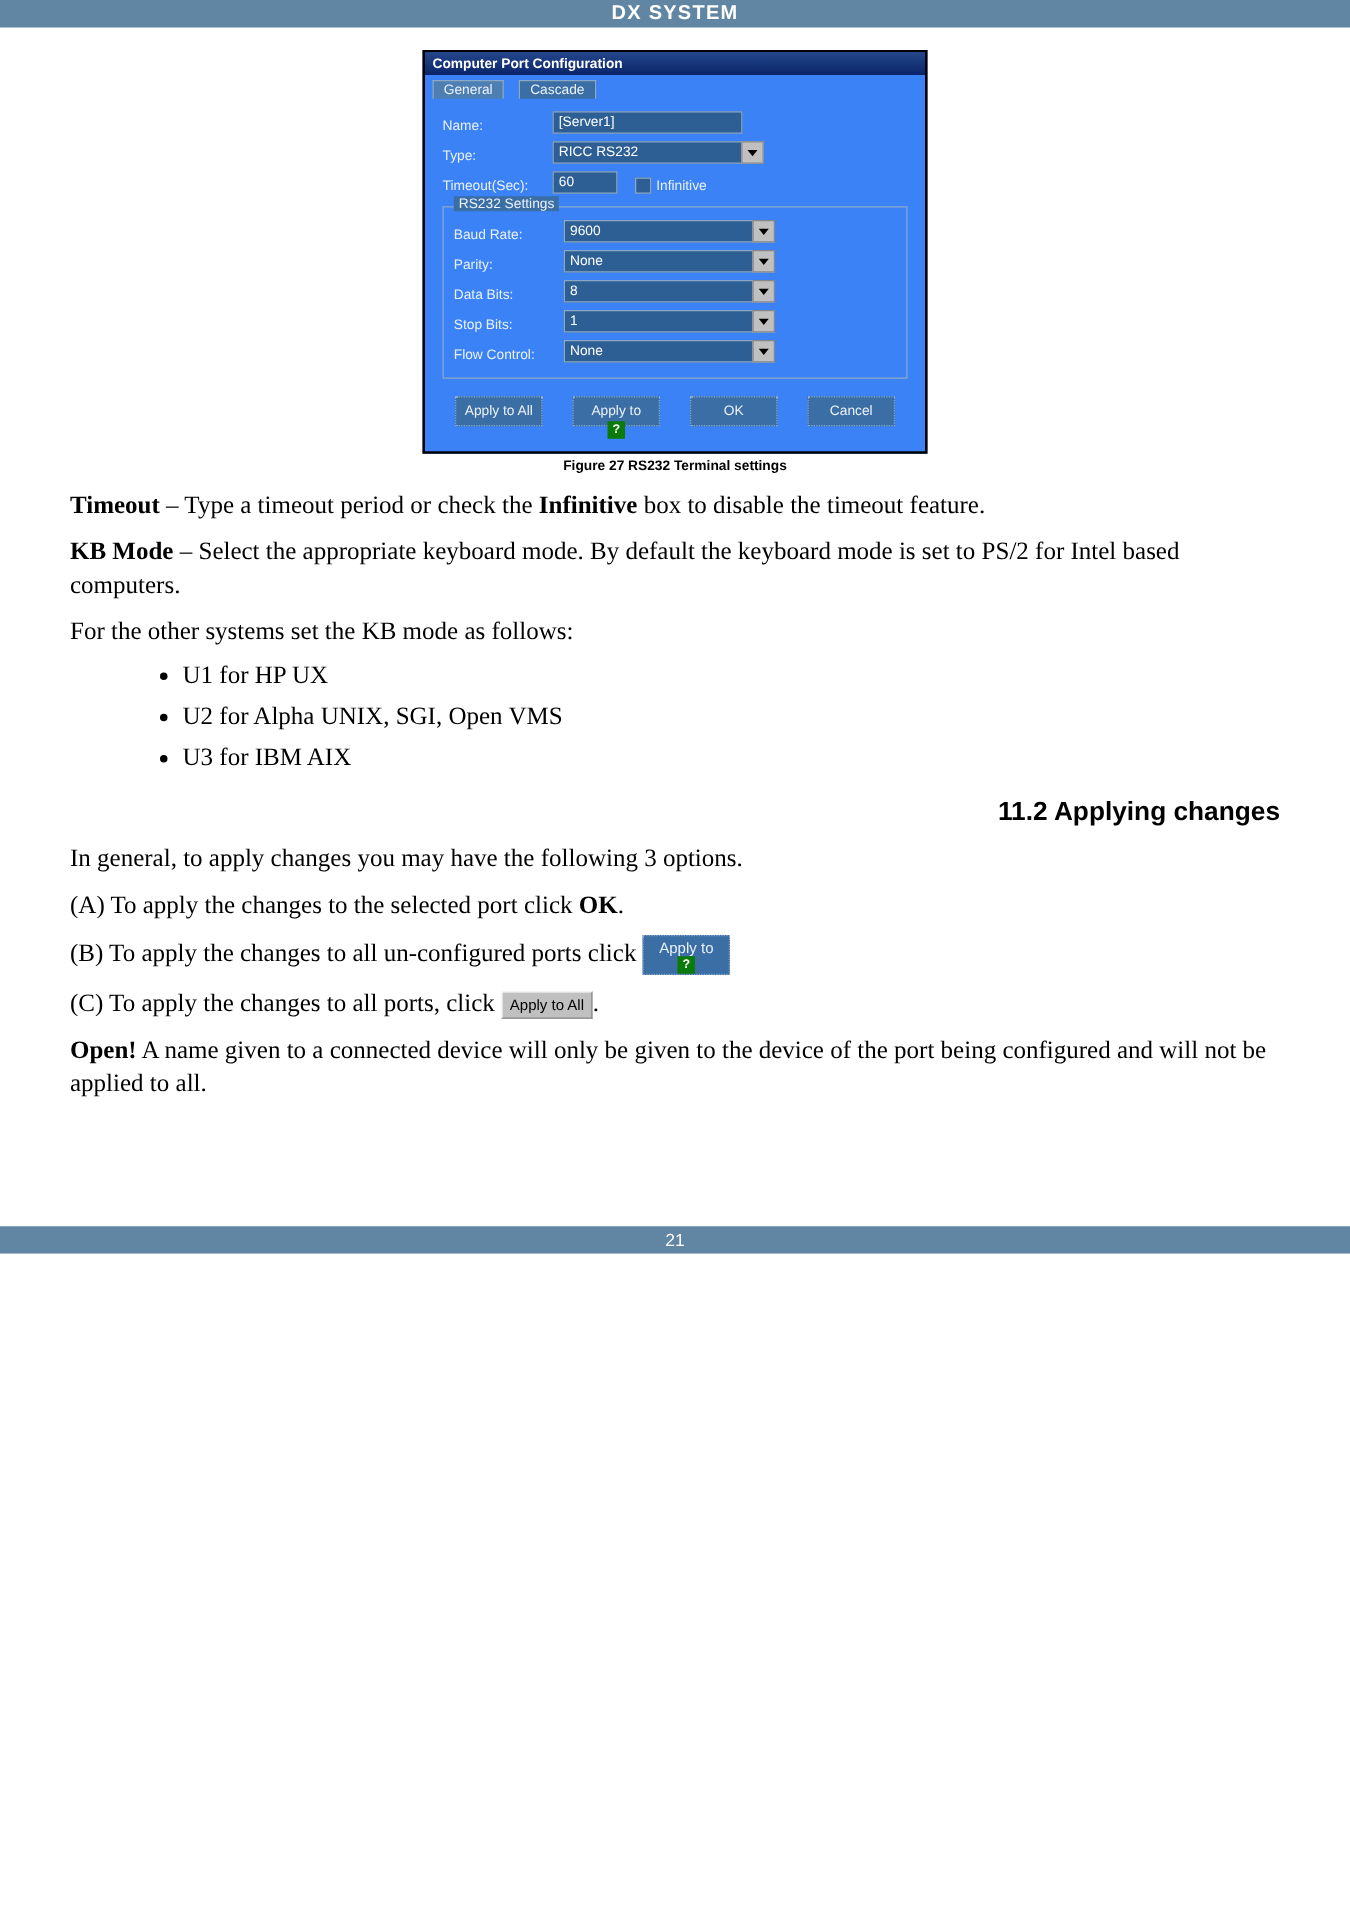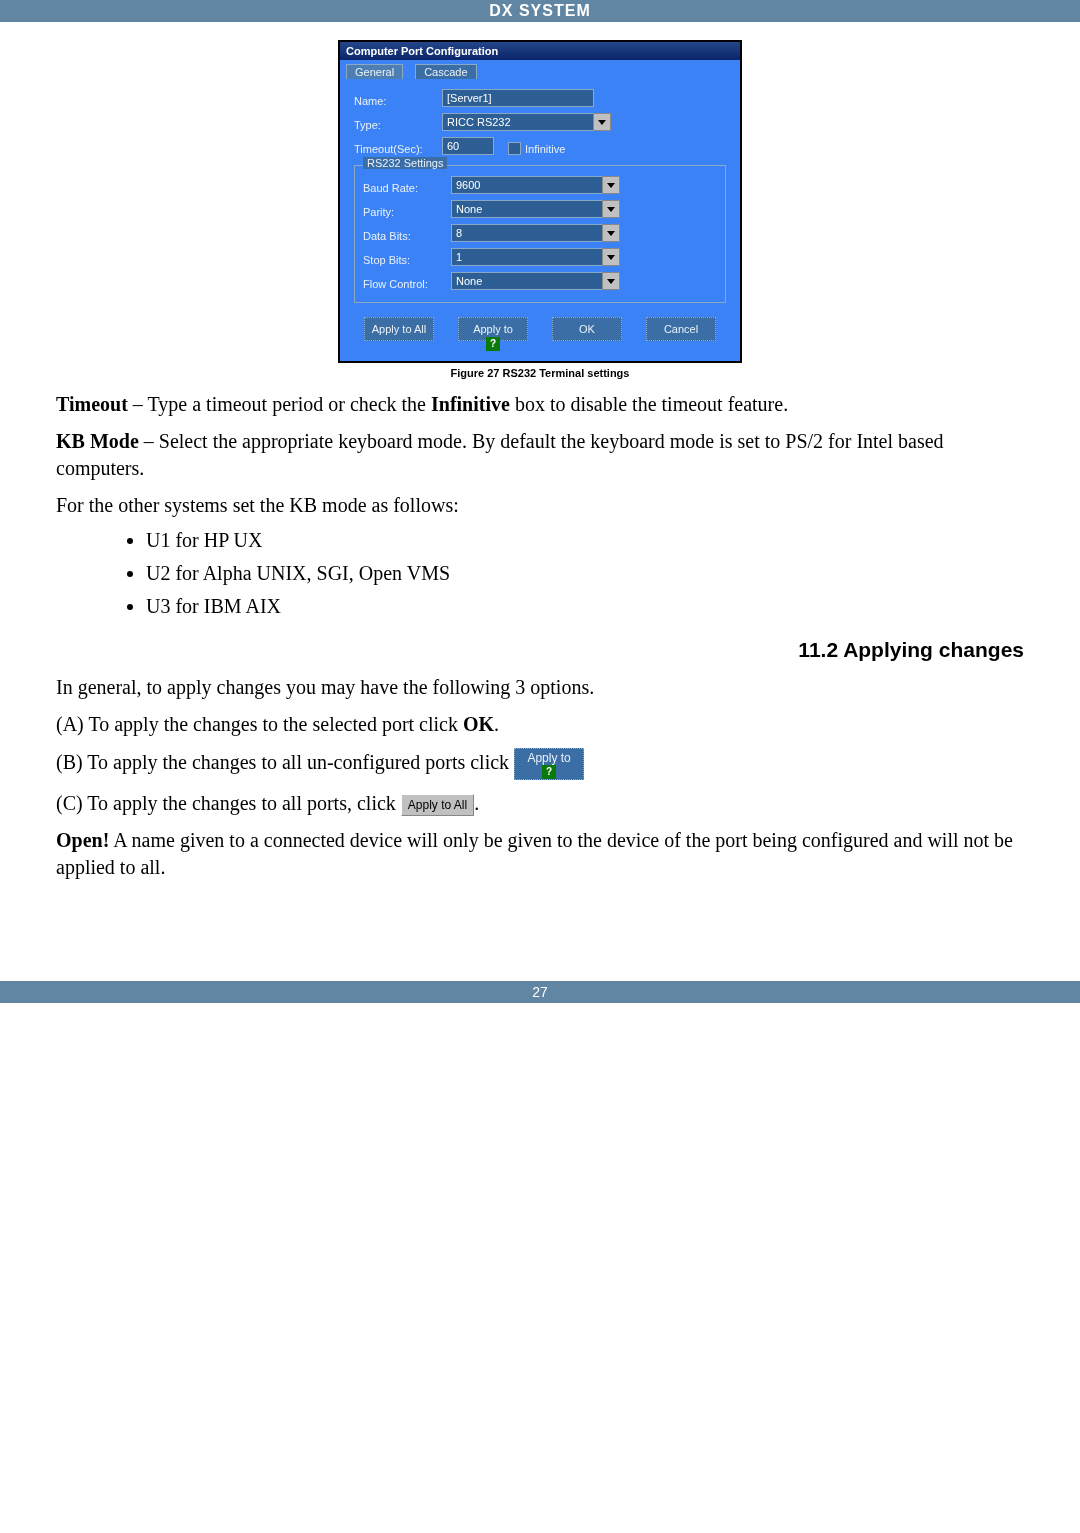--- a/index.html
+++ b/index.html
@@ -369,13 +369,13 @@
     <span>(C) To apply the changes to all ports, click </span>
     <span class="inline-btn">Apply to All</span><span>.</span>
   </p>
 
   <p>
     <span class="bold">Open!</span><span> A name given to a connected device will only be given to the device of the port being configured and will not be applied to all.</span>
   </p>
 
 </div>
 
-<div class="footer">27</div>
+<div class="footer">21</div>
 
 </body></html>

